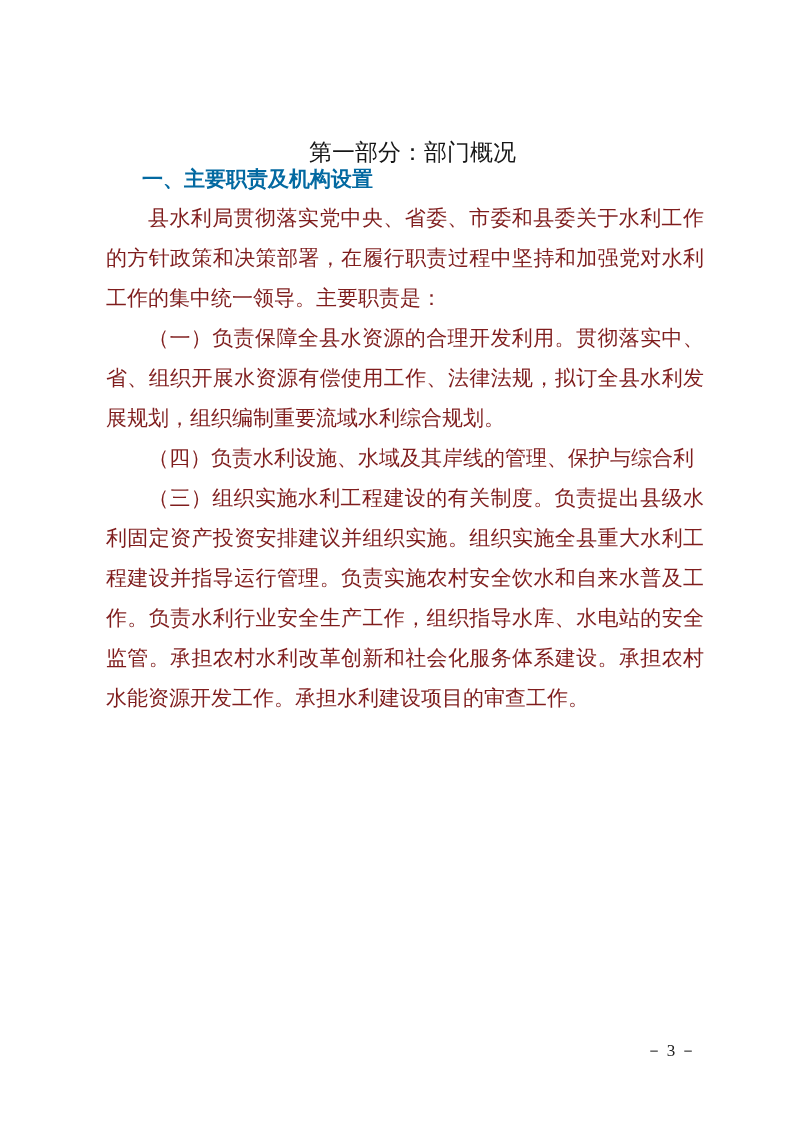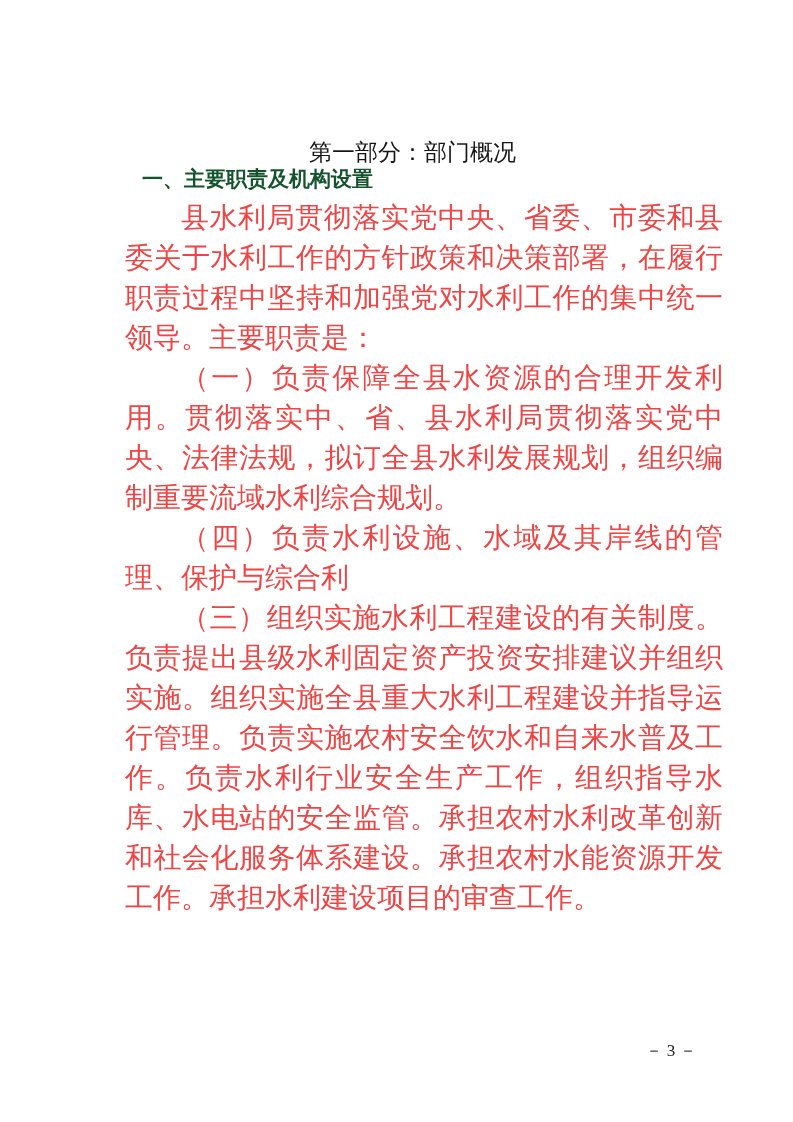--- a/index.html
+++ b/index.html
@@ -33,31 +33,31 @@
   }
   .section-heading {
     position: absolute;
     top: 166px;
     left: 142px;
     margin: 0;
     font-family: "Liberation Sans", "DejaVu Sans", sans-serif;
     font-weight: bold;
     font-size: 21px;
     line-height: 26px;
-    color: #14532d;
+    color: #0369a1;
   }
   .body-text {
     position: absolute;
     top: 198px;
-    left: 125px;
+    left: 106px;
     width: 598px;
     font-family: "Liberation Serif", "DejaVu Serif", serif;
-    font-size: 28px;
+    font-size: 21px;
     line-height: 40px;
-    color: #ef4444;
+    color: #7f1d1d;
     text-align: justify;
   }
   .body-text p {
     margin: 0;
     text-indent: 2em;
     text-justify: inter-ideograph;
   }
   .page-number {
     position: absolute;
     top: 1041px;
@@ -74,20 +74,20 @@
 <body>
 
 <div class="page">
 
   <h1 class="part-title">第一部分：部门概况</h1>
 
   <h2 class="section-heading">一、主要职责及机构设置</h2>
 
   <div class="body-text">
     <p>县水利局贯彻落实党中央、省委、市委和县委关于水利工作的方针政策和决策部署，在履行职责过程中坚持和加强党对水利工作的集中统一领导。主要职责是：</p>
-    <p>（一）负责保障全县水资源的合理开发利用。贯彻落实中、省、县水利局贯彻落实党中央、法律法规，拟订全县水利发展规划，组织编制重要流域水利综合规划。</p>
+    <p>（一）负责保障全县水资源的合理开发利用。贯彻落实中、省、组织开展水资源有偿使用工作、法律法规，拟订全县水利发展规划，组织编制重要流域水利综合规划。</p>
     <p>（四）负责水利设施、水域及其岸线的管理、保护与综合利</p>
     <p>（三）组织实施水利工程建设的有关制度。负责提出县级水利固定资产投资安排建议并组织实施。组织实施全县重大水利工程建设并指导运行管理。负责实施农村安全饮水和自来水普及工作。负责水利行业安全生产工作，组织指导水库、水电站的安全监管。承担农村水利改革创新和社会化服务体系建设。承担农村水能资源开发工作。承担水利建设项目的审查工作。</p>
   </div>
 
   <div class="page-number">－ 3 －</div>
 
 </div>
 
 </body></html>

